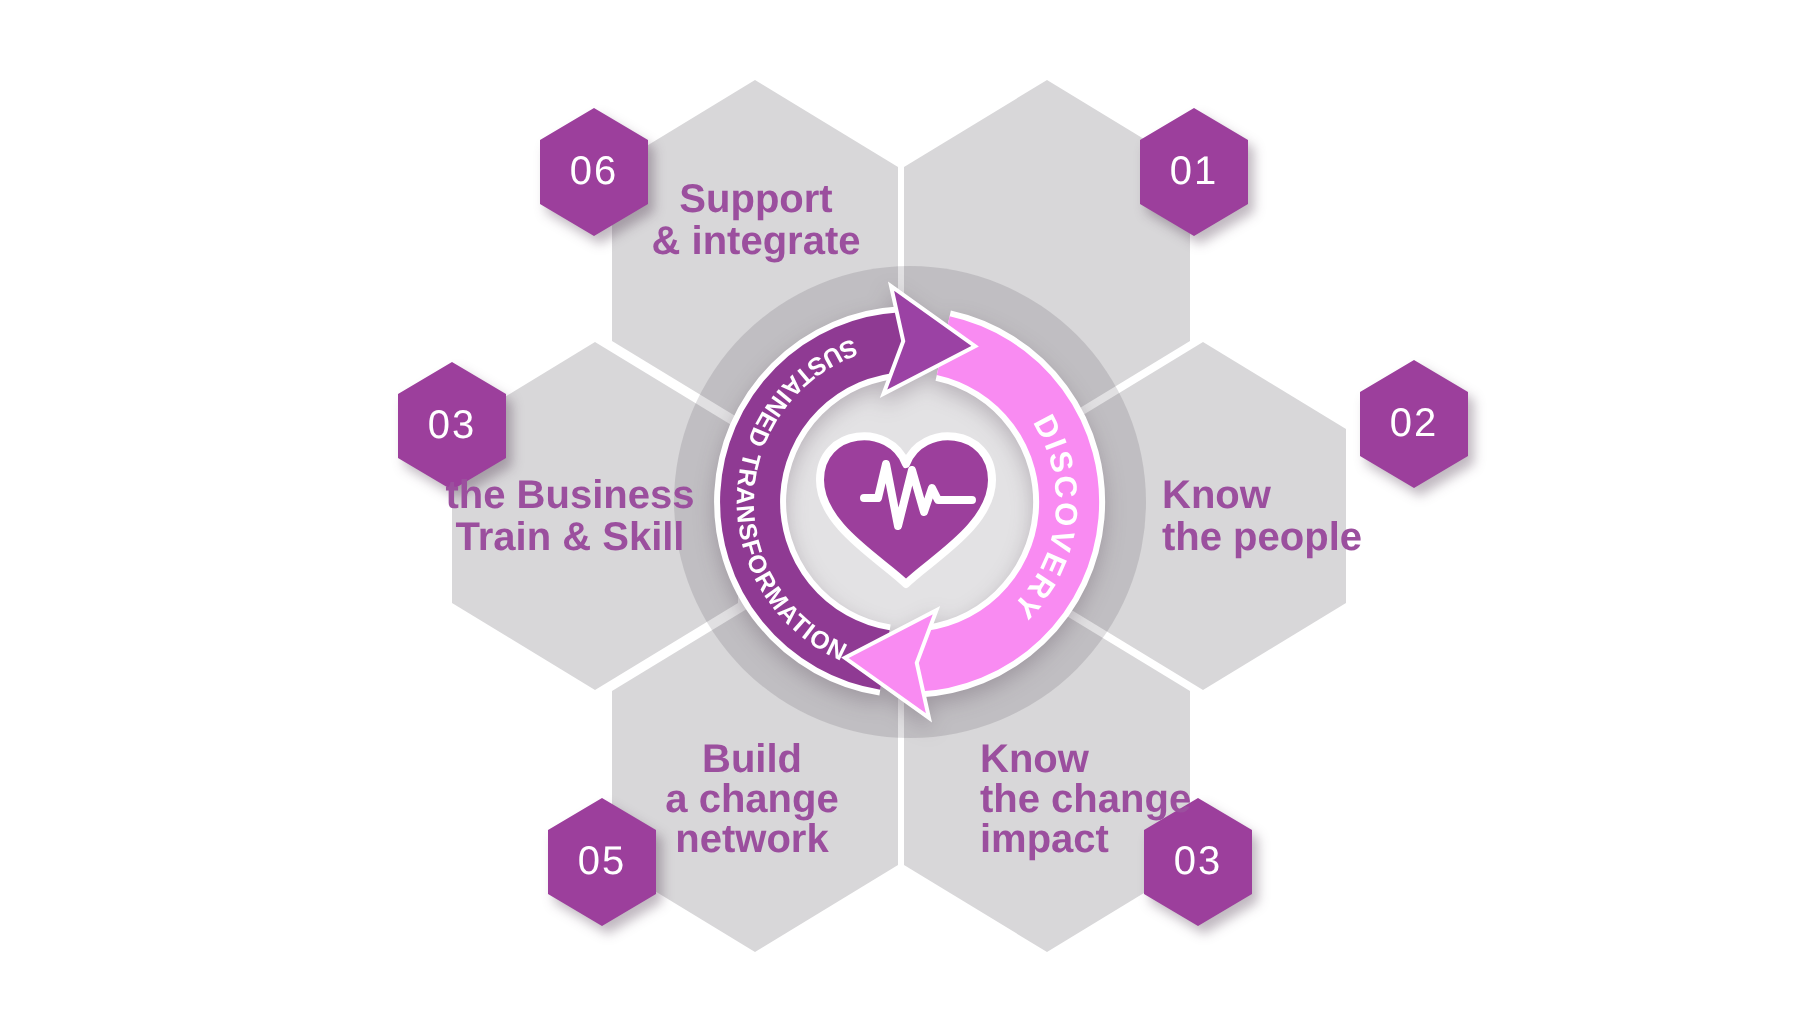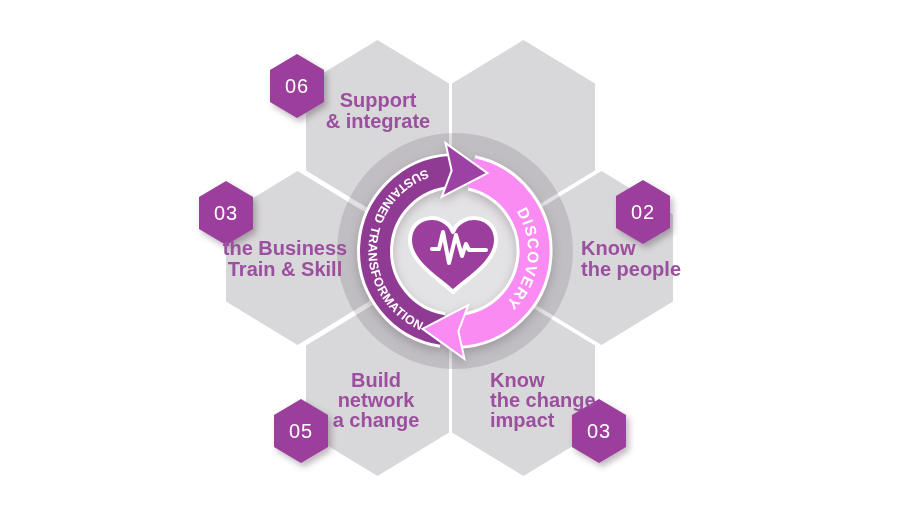--- a/index.html
+++ b/index.html
@@ -20,21 +20,21 @@
   .hex-06{left:306px;top:40px;}
   
   .badge-wrap{position:absolute;filter:drop-shadow(3px 4px 3px rgba(45,20,45,.30));}
   .badge{
     width:54px;height:64px;background:#9c3f9c;color:#ffffff;
     clip-path:polygon(50% 0%,100% 25%,100% 75%,50% 100%,0% 75%,0% 25%);
     display:flex;align-items:center;justify-content:center;
     font-size:20px;font-weight:400;letter-spacing:1px;
   }
   .bw-01{left:570px;top:54px;}
-  .bw-02{left:616px;top:180px;}
+  .bw-02{left:680px;top:180px;}
   .bw-03{left:572px;top:399px;}
   .bw-04{left:274px;top:399px;}
   .bw-05{left:199px;top:181px;}
   .bw-06{left:270px;top:54px;}
   
   .lbl{
     position:absolute;color:#9b4f9e;font-size:20px;font-weight:bold;line-height:21px;
   }
   .lbl.center{text-align:center;width:144px;}
   .lbl.three{line-height:20px;}
@@ -95,20 +95,25 @@
       <path d="M 0 40 C -12 28 -43 11 -43 -12 C -43 -38 -8 -41 0 -20 C 8 -41 43 -38 43 -12 C 43 11 12 28 0 40 Z" fill="#9c3f9c" stroke="#ffffff" stroke-width="4" stroke-linejoin="round"></path>
       <path d="M -21 -3 L -14 -3 L -10 -20 L -4 11 L 3 -17 L 9 4 L 13 -8 L 16 -2 L 33 -2" fill="none" stroke="#ffffff" stroke-width="4" stroke-linecap="round" stroke-linejoin="round"></path>
     </g>
   </svg>
 
   <div class="badge-wrap bw-06">
     <div class="badge">
         <span>06</span>
       </div>
   </div>
+  <div class="badge-wrap bw-01">
+    <div class="badge">
+        <span>01</span>
+      </div>
+  </div>
   <div class="badge-wrap bw-05">
     <div class="badge">
         <span>03</span>
       </div>
   </div>
   <div class="badge-wrap bw-02">
     <div class="badge">
         <span>02</span>
       </div>
   </div>
@@ -130,22 +135,22 @@
   <div class="lbl center lbl-05">
     <div>the Business</div>
     <div>Train &amp; Skill</div>
   </div>
   <div class="lbl lbl-02">
     <div>Know</div>
     <div>the people</div>
   </div>
   <div class="lbl center three lbl-04">
     <div>Build</div>
+    <div>a change</div>
     <div>network</div>
-    <div>a change</div>
   </div>
   <div class="lbl three lbl-03">
     <div>Know</div>
     <div>the change</div>
     <div>impact</div>
   </div>
 
 </div>
 
 </body></html>

